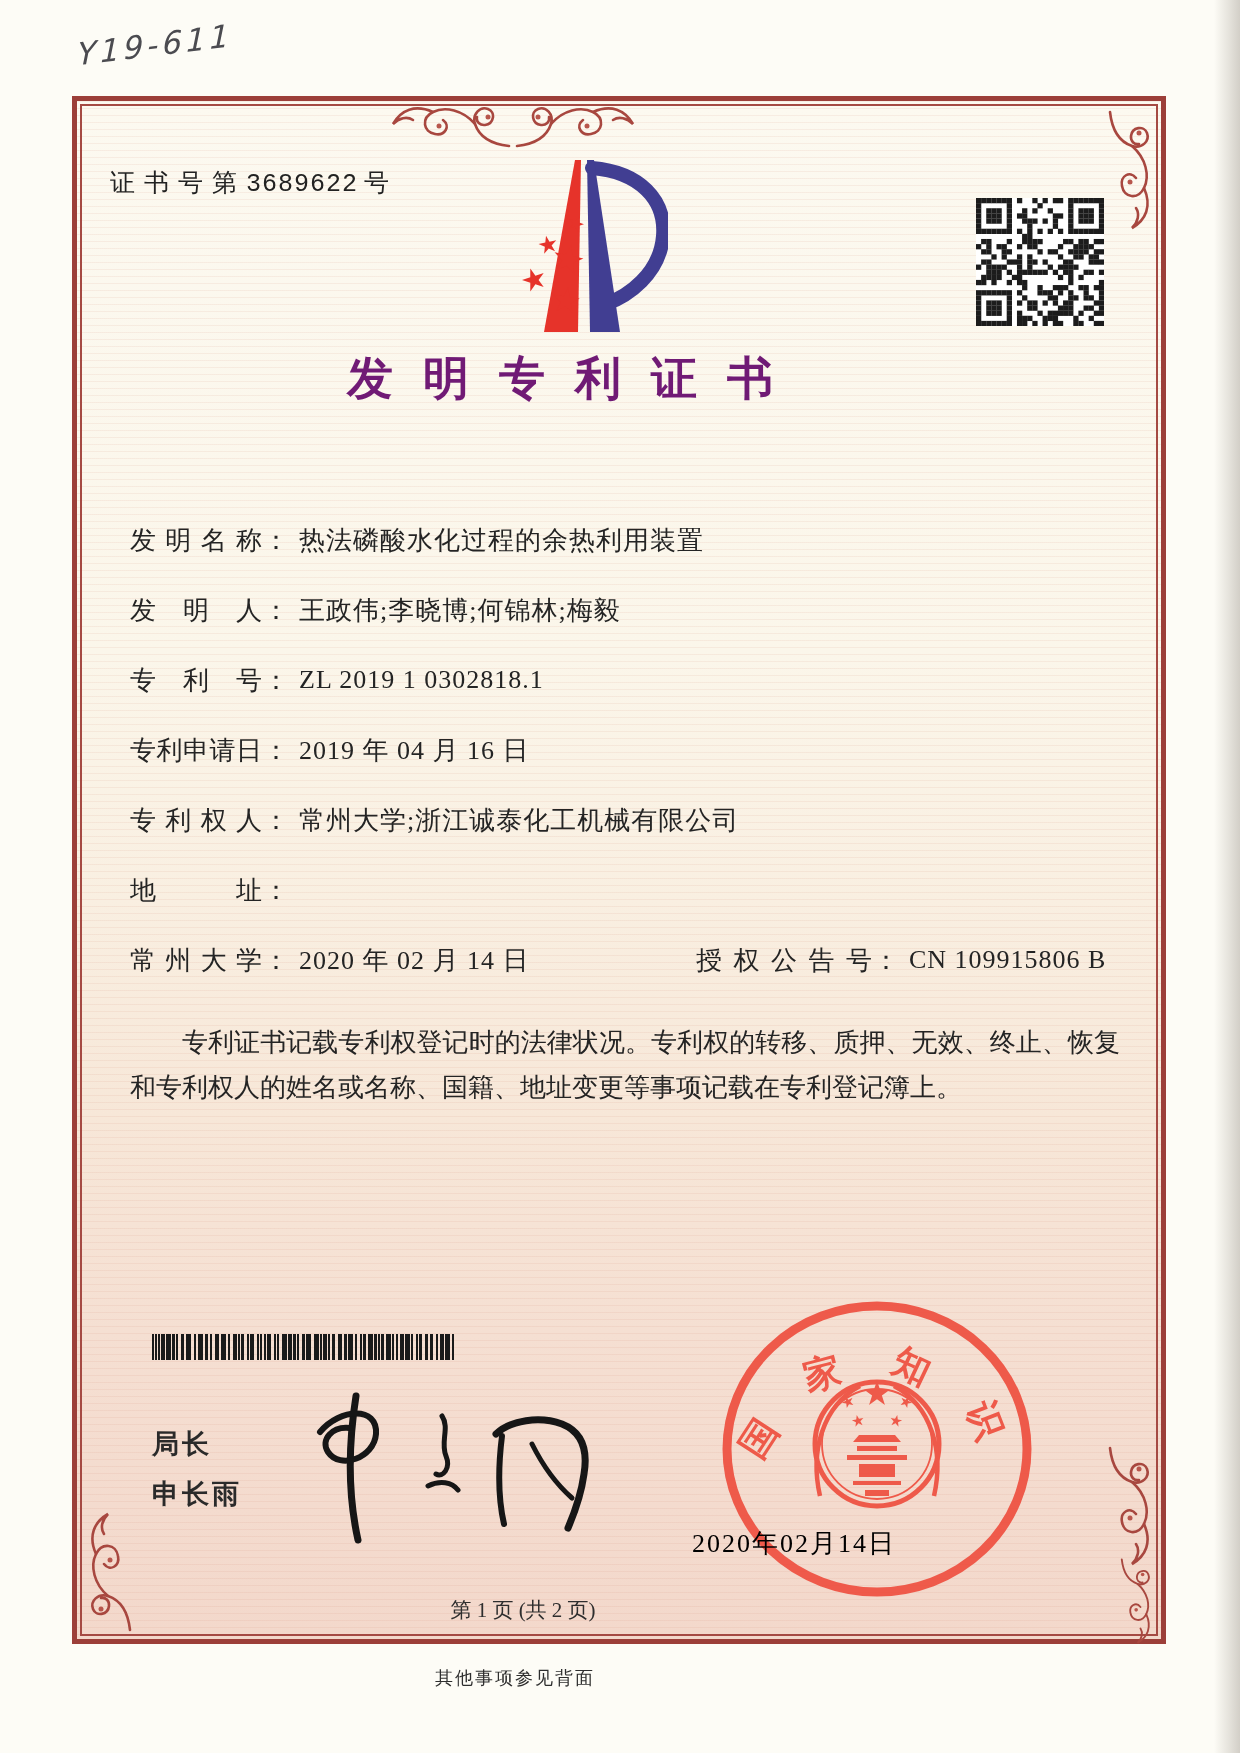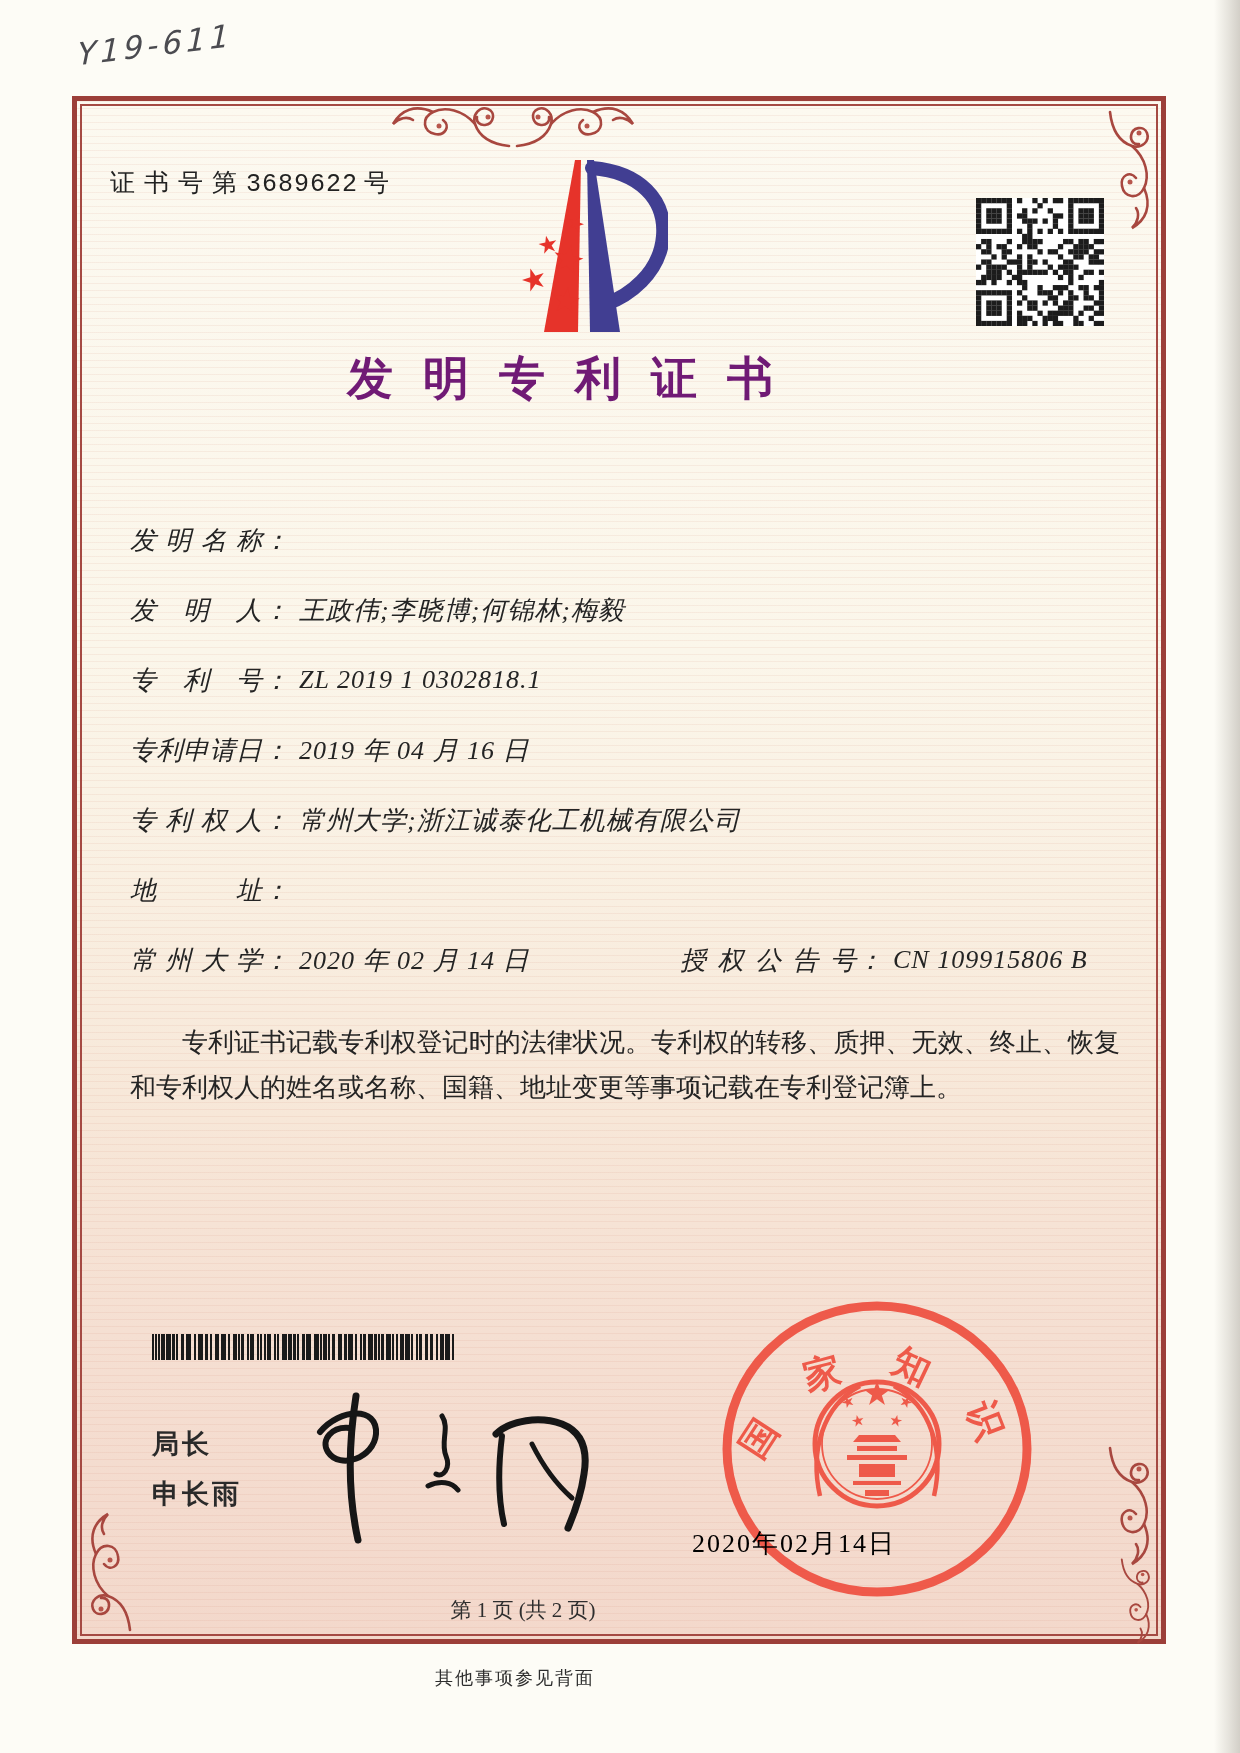--- a/index.html
+++ b/index.html
@@ -30,24 +30,24 @@
   .cert-no .sp{letter-spacing:9px;}
   .cert-no .num{font-family:Liberation Mono, monospace;letter-spacing:1px;margin-left:0;}
   .cert-no .suf{margin-left:6px;}
   .logo{position:absolute;left:488px;top:156px;}
   .qr{position:absolute;left:976px;top:198px;}
   .title{
     position:absolute;left:120px;top:348px;width:880px;text-align:center;
     font-size:46px;font-weight:600;color:#701a75;
     letter-spacing:30px;padding-left:30px;box-sizing:border-box;
   }
-  .fields{position:absolute;left:130px;top:505px;width:1000px;font-style:italic;}
+  .fields{position:absolute;left:130px;top:505px;width:1000px;}
   .field-row{height:70px;display:flex;align-items:center;position:relative;font-size:26px;color:#242424;}
   .flabel{display:inline-block;width:132px;text-align:justify;text-align-last:justify;}
-  .flabel.wide{width:176px;}
+  .flabel.wide{width:176px;margin-left:16px;}
   .colon{margin-left:1px;}
   .fvalue{margin-left:10px;letter-spacing:1px;white-space:nowrap;}
   .fgroup2{position:absolute;left:550px;display:flex;align-items:center;}
   .paras{position:absolute;left:130px;top:1020px;width:990px;font-size:26px;line-height:45px;
     text-align:justify;color:#242424;}
   .paras p{margin:0;text-indent:2em;}
   .barcode{position:absolute;left:152px;top:1334px;}
   .signer-title{position:absolute;left:152px;top:1426px;font-family:"Liberation Sans","DejaVu Sans",sans-serif;
     font-size:27px;font-weight:600;color:#2a2a2a;letter-spacing:3px;}
   .signer-name{position:absolute;left:152px;top:1476px;font-family:"Liberation Sans","DejaVu Sans",sans-serif;
@@ -418,20 +418,21 @@
       <rect x="122.88" y="122.88" width="5.27" height="5.27"></rect>
     </g>
 </svg>
 
 <div class="title">发明专利证书</div>
 
 <div class="fields">
   <div class="field-row">
     <span class="flabel">发明名称</span>
       <span class="colon">：</span>
+      <span class="fvalue">热法磷酸水化过程的余热利用装置</span>
   </div>
   <div class="field-row">
     <span class="flabel">发明人</span>
       <span class="colon">：</span>
       <span class="fvalue">王政伟;李晓博;何锦林;梅毅</span>
   </div>
   <div class="field-row">
     <span class="flabel">专利号</span>
       <span class="colon">：</span>
       <span class="fvalue">ZL 2019 1 0302818.1</span>

